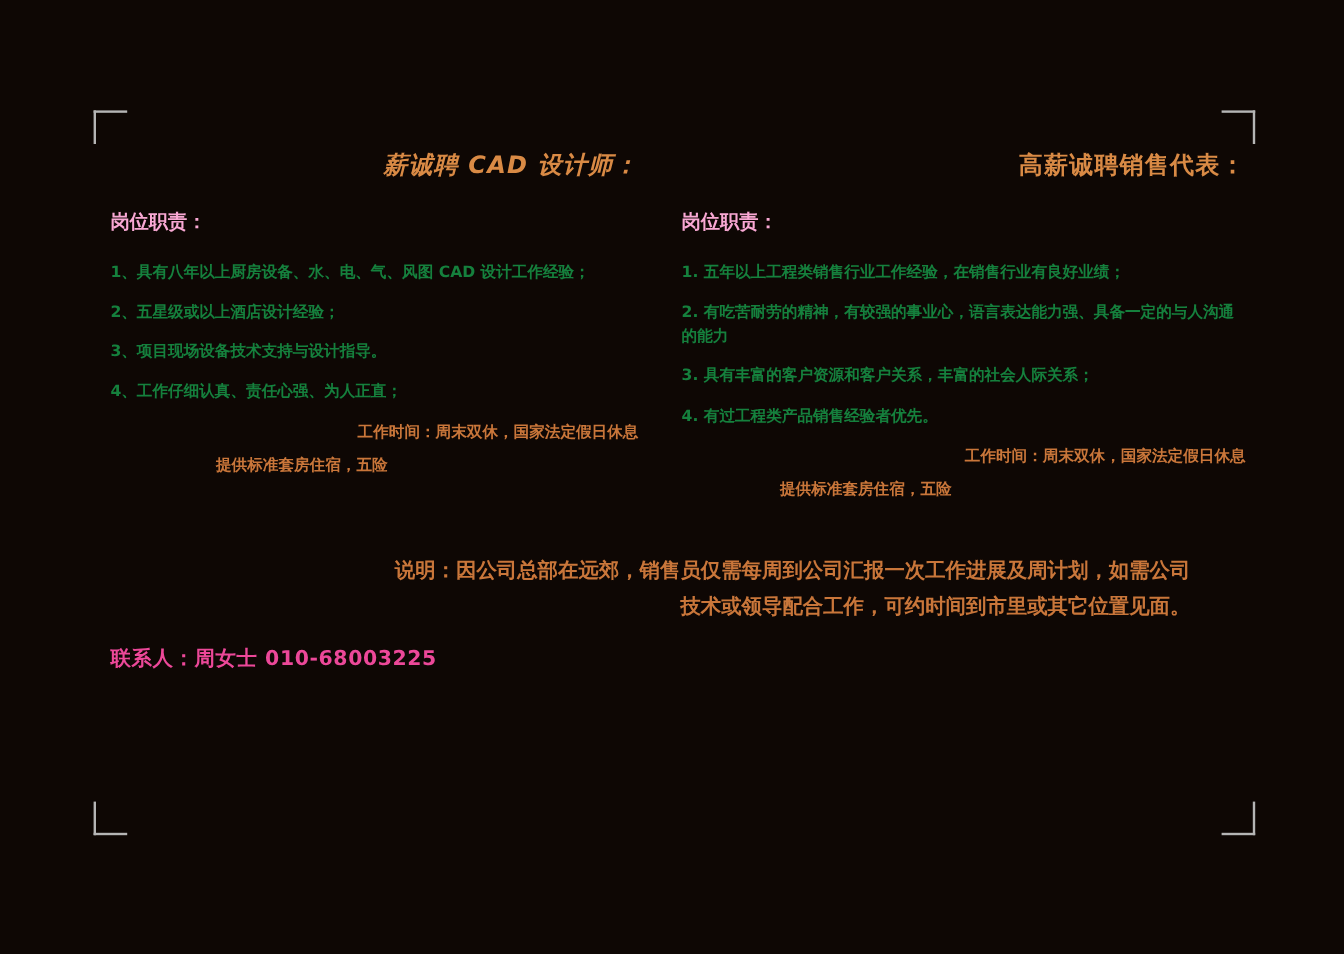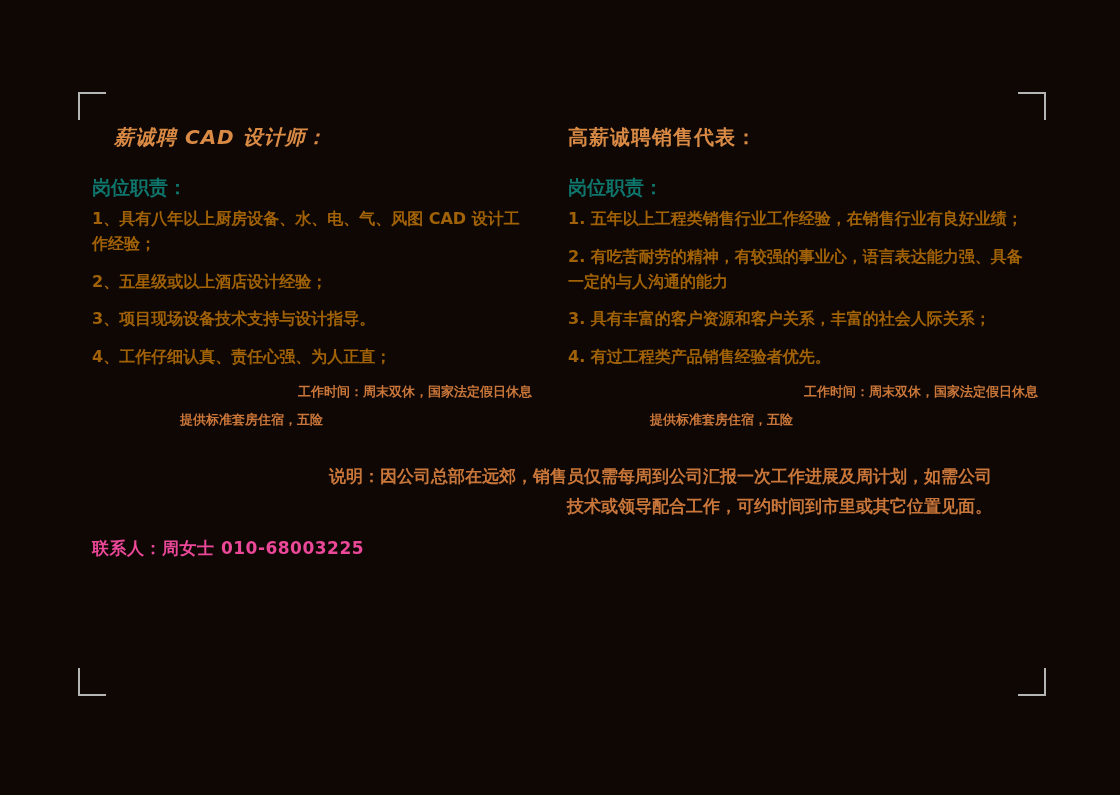--- a/index.html
+++ b/index.html
@@ -41,33 +41,34 @@
   .col-left  { left: 92px;  width: 440px; }
   .col-right { left: 568px; width: 470px; }
 
   .heading {
     color: #d98a45;
     font-weight: bold;
     font-size: 20px;
     letter-spacing: 1px;
     margin: 0 0 26px 0;
     line-height: 1.2;
+    text-align: right;
   }
   .heading-left { padding-left: 22px; font-style: italic; }
 
   .sub {
-    color: #0f766e;
+    color: #f9a8d4;
     font-weight: bold;
-    font-size: 19px;
-    margin: 0 0 6px 0;
+    font-size: 16px;
+    margin: 0 0 22px 0;
   }
   .item {
-    color: #a16207;
+    color: #15803d;
     font-weight: bold;
-    font-size: 16px;
+    font-size: 13px;
     line-height: 1.55;
     margin: 0 0 13px 0;
   }
   .worktime {
     color: #c9763a;
     font-weight: bold;
     font-size: 13px;
     margin: 4px 0 0 0;
     text-align: right;
   }

